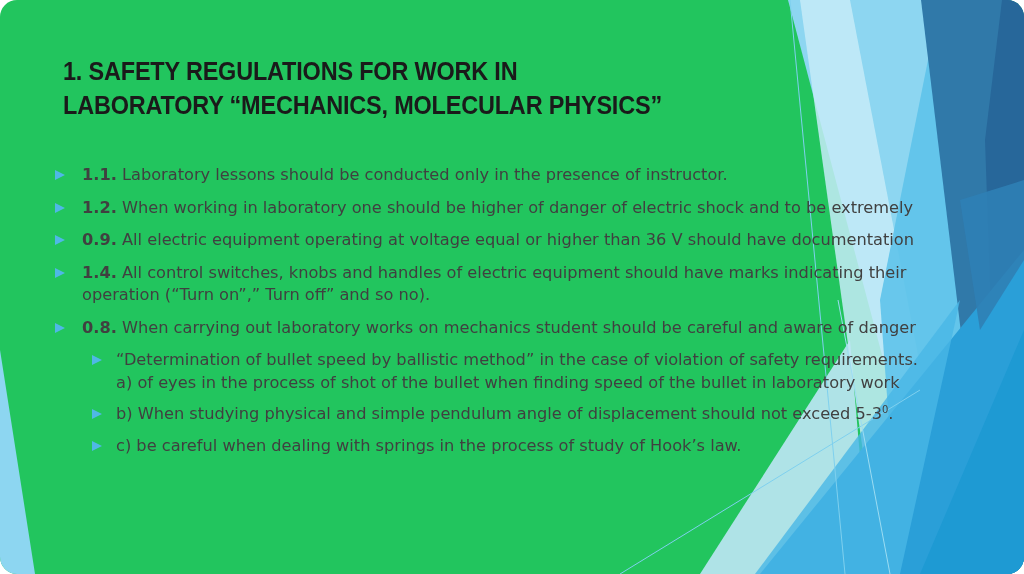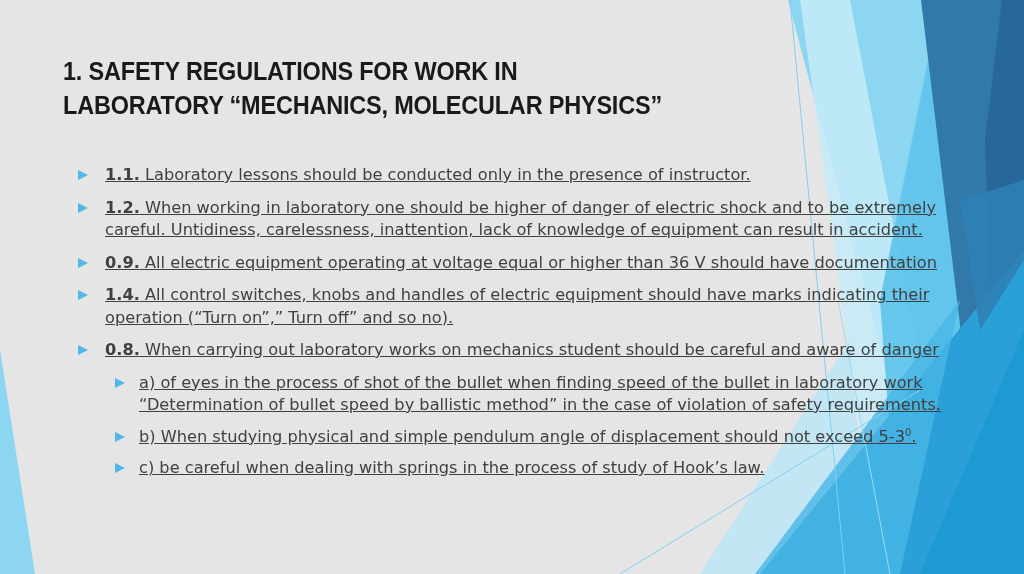--- a/index.html
+++ b/index.html
@@ -7,22 +7,23 @@
       padding: 0;
       width: 1024px;
       height: 574px;
       overflow: hidden;
       background: #ffffff;
     }
     .slide {
       position: relative;
       width: 1024px;
       height: 574px;
-      background: #e5e5e5;
+      background: #22c55e;
       overflow: hidden;
+      border-radius: 17px;
     }
     .decor {
       position: absolute;
       left: 0;
       top: 0;
       width: 1024px;
       height: 574px;
       z-index: 0;
     }
     .title {
@@ -37,29 +38,28 @@
       line-height: 34px;
       color: #1a1a1a;
       letter-spacing: -0.2px;
       transform: scaleX(0.92);
       transform-origin: left top;
       z-index: 2;
     }
     .title span { display: block; }
     .content {
       position: absolute;
-      left: 76px;
+      left: 53px;
       top: 164px;
       width: 940px;
       z-index: 2;
       font-family: "DejaVu Sans", sans-serif;
       font-size: 16.2px;
       line-height: 22.5px;
       color: #404040;
-      text-decoration: underline;
     }
     .item {
       position: relative;
       padding-left: 29px;
       margin-bottom: 10px;
     }
     .item.sub {
       margin-left: 39px;
       padding-left: 24px;
       margin-bottom: 9px;
@@ -121,43 +121,42 @@
   <div class="content">
 
     <div class="item">
       <span class="bullet"></span>
       <span class="text-line"><span class="num">1.1.</span> <span>Laboratory lessons should be conducted  only in the presence of instructor.</span></span>
     </div>
 
     <div class="item">
       <span class="bullet"></span>
       <span class="text-line"><span class="num">1.2.</span> <span>When working in laboratory one should  be higher of  danger of electric shock and to be extremely</span></span>
-      <span class="text-line">careful. Untidiness, carelessness, inattention, lack of knowledge of equipment can result in accident.</span>
     </div>
 
     <div class="item">
       <span class="bullet"></span>
       <span class="text-line"><span class="num">0.9.</span> <span>All electric equipment operating at voltage equal or higher than 36 V should have documentation</span></span>
     </div>
 
     <div class="item">
       <span class="bullet"></span>
       <span class="text-line"><span class="num">1.4.</span> <span>All control switches, knobs and handles of electric equipment should have marks indicating their</span></span>
       <span class="text-line">operation (“Turn on”,” Turn off” and so no).</span>
     </div>
 
     <div class="item">
       <span class="bullet"></span>
       <span class="text-line"><span class="num">0.8.</span> <span>When carrying out laboratory works on mechanics student should be careful and aware of danger</span></span>
     </div>
 
     <div class="item sub">
       <span class="bullet"></span>
+      <span class="text-line">“Determination of bullet speed by ballistic method” in the case of violation of safety requirements.</span>
       <span class="text-line">a) of eyes in the process of shot of the bullet when finding speed of the bullet in laboratory work</span>
-      <span class="text-line">“Determination of bullet speed by ballistic method” in the case of violation of safety requirements.</span>
     </div>
 
     <div class="item sub">
       <span class="bullet"></span>
       <span class="text-line"><span>b) When studying physical and simple pendulum angle of displacement should not exceed 5-3</span><sup>0</sup><span>.</span></span>
     </div>
 
     <div class="item sub">
       <span class="bullet"></span>
       <span class="text-line">c) be careful when dealing with springs in the process of study of Hook’s law.</span>

